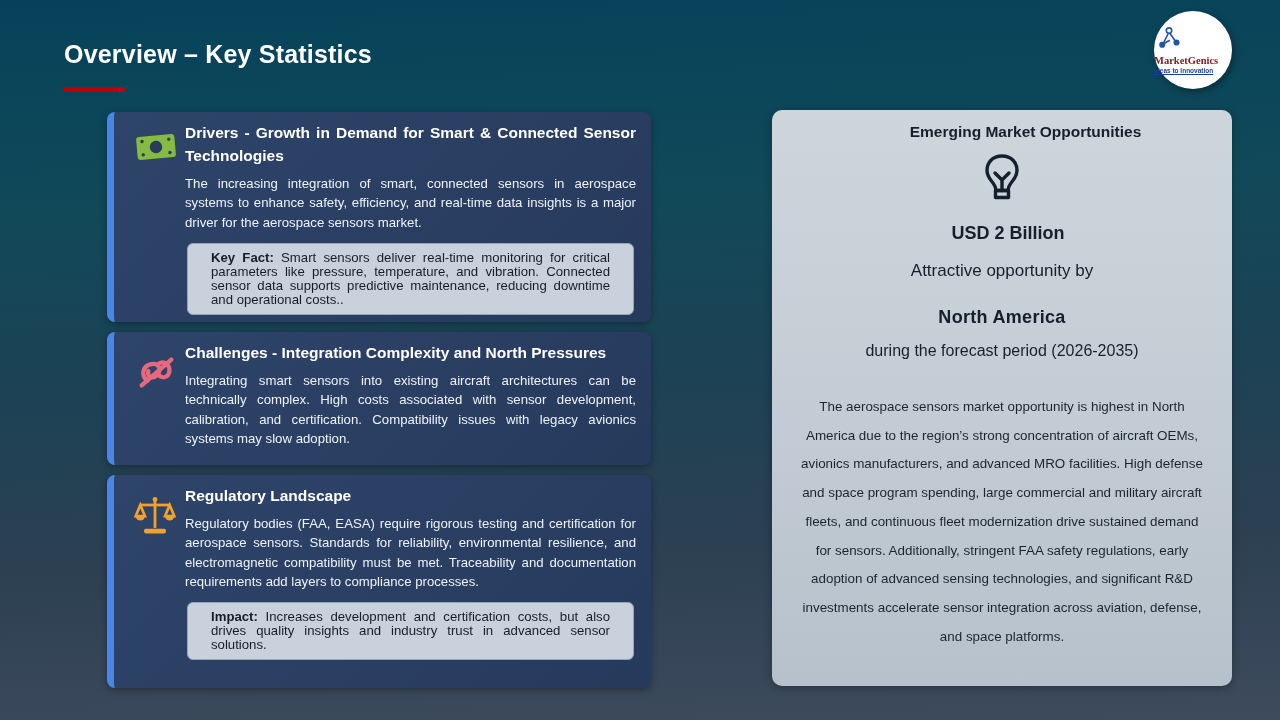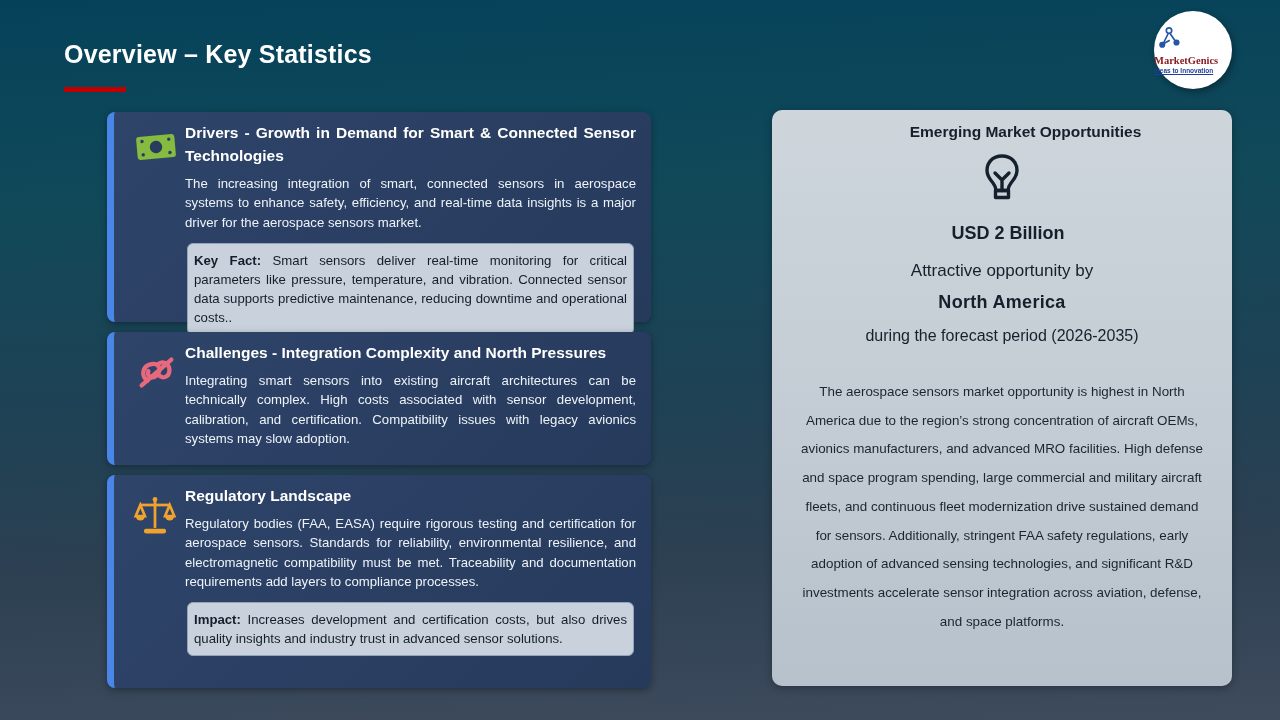--- a/index.html
+++ b/index.html
@@ -21,31 +21,31 @@
   .card1{top:112px;height:210px;}
   .card2{top:332px;height:133px;}
   .card3{top:475px;height:213px;}
   .card-icon{position:absolute;left:19px;top:15px;width:46px;height:46px;}
   .card2 .card-icon{top:17px;}
   .card3 .card-icon{top:19px;}
   .card-content{position:absolute;left:71px;right:15px;top:9px;}
   .card-title{margin:0;font-size:15.5px;line-height:23px;font-weight:bold;color:#ffffff;text-align:justify;}
   .card-body{margin:7px 0 0;font-size:13.2px;line-height:19.3px;color:#eef3f8;text-align:justify;}
   .callout{margin:11px 2px 0 2px;box-sizing:border-box;background:#c9d2dc;border:1px solid #93a5b8;border-radius:6px;
-    padding:7px 6px;font-size:13.2px;line-height:19px;color:#141e2a;text-align:justify;}
+    padding:7px 23px;font-size:13.2px;line-height:14px;color:#141e2a;text-align:justify;}
   .callout .label{font-weight:bold;}
 
   .opportunity{position:absolute;left:772px;top:110px;width:460px;height:576px;box-sizing:border-box;
     background:linear-gradient(180deg,#ced6dc 0%,#c3ccd4 55%,#b7c1cb 100%);
     border-radius:10px;box-shadow:0 2px 8px rgba(0,0,0,.3);text-align:center;color:#16202c;}
   .opp-title{margin-top:13px;font-size:15.5px;font-weight:bold;padding-left:47px;}
   .opp-bulb{margin-top:12px;}
   .opp-value{margin-top:14px;font-size:18px;font-weight:bold;padding-left:12px;}
   .opp-line1{margin-top:17px;font-size:17px;}
-  .opp-region{margin-top:11px;font-size:18px;font-weight:bold;letter-spacing:.3px;}
+  .opp-region{margin-top:26px;font-size:18px;font-weight:bold;letter-spacing:.3px;}
   .opp-line2{margin-top:14px;font-size:16px;}
   .opp-desc{margin:33px 24px 0;font-size:13.4px;line-height:28.7px;color:#1b2530;}
 </style>
 </head>
 <body>
 
 <div class="slide-title">Overview – Key Statistics</div>
 <div class="title-underline"></div>
 
 <div class="logo">

